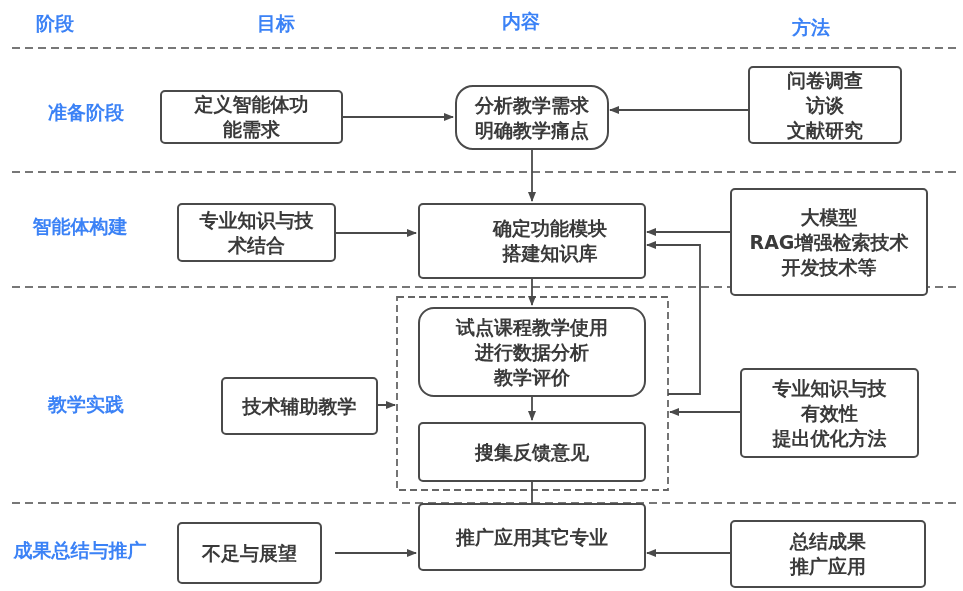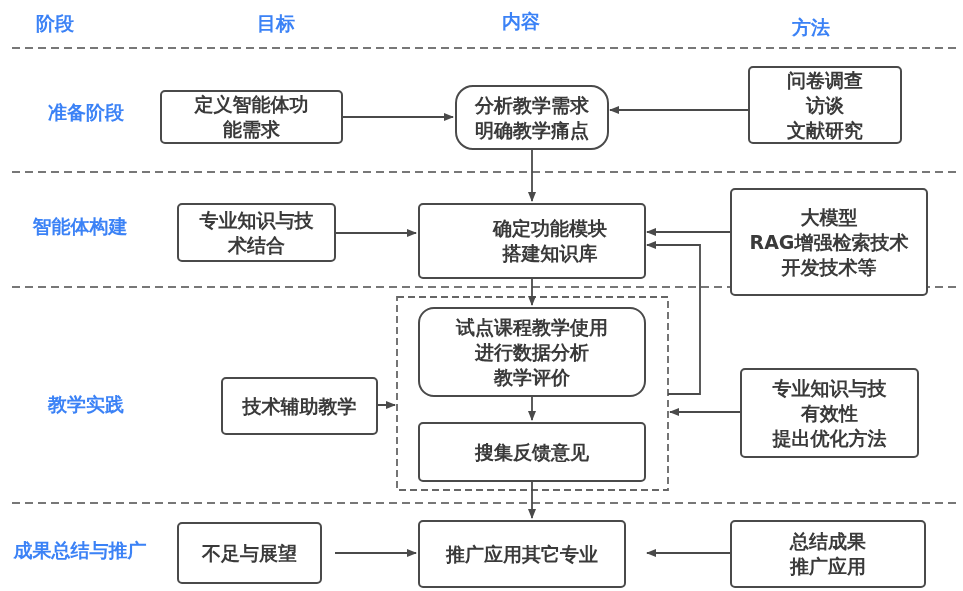--- a/index.html
+++ b/index.html
@@ -101,19 +101,19 @@
 </div>
 <div class="box" style="left:740px;top:368px;width:179px;height:90px;">
   <span>专业知识与技</span>
   <span>有效性</span>
   <span>提出优化方法</span>
 </div>
 
 <div class="box" style="left:177px;top:522px;width:145px;height:62px;">
   <span>不足与展望</span>
 </div>
-<div class="box" style="left:418px;top:520px;width:208px;height:68px;text-align:right;">
+<div class="box" style="left:418px;top:503px;width:228px;height:68px;text-align:right;">
   <span>推广应用其它专业</span>
 </div>
 <div class="box" style="left:730px;top:520px;width:196px;height:68px;">
   <span>总结成果</span>
   <span>推广应用</span>
 </div>
 
 </body></html>

